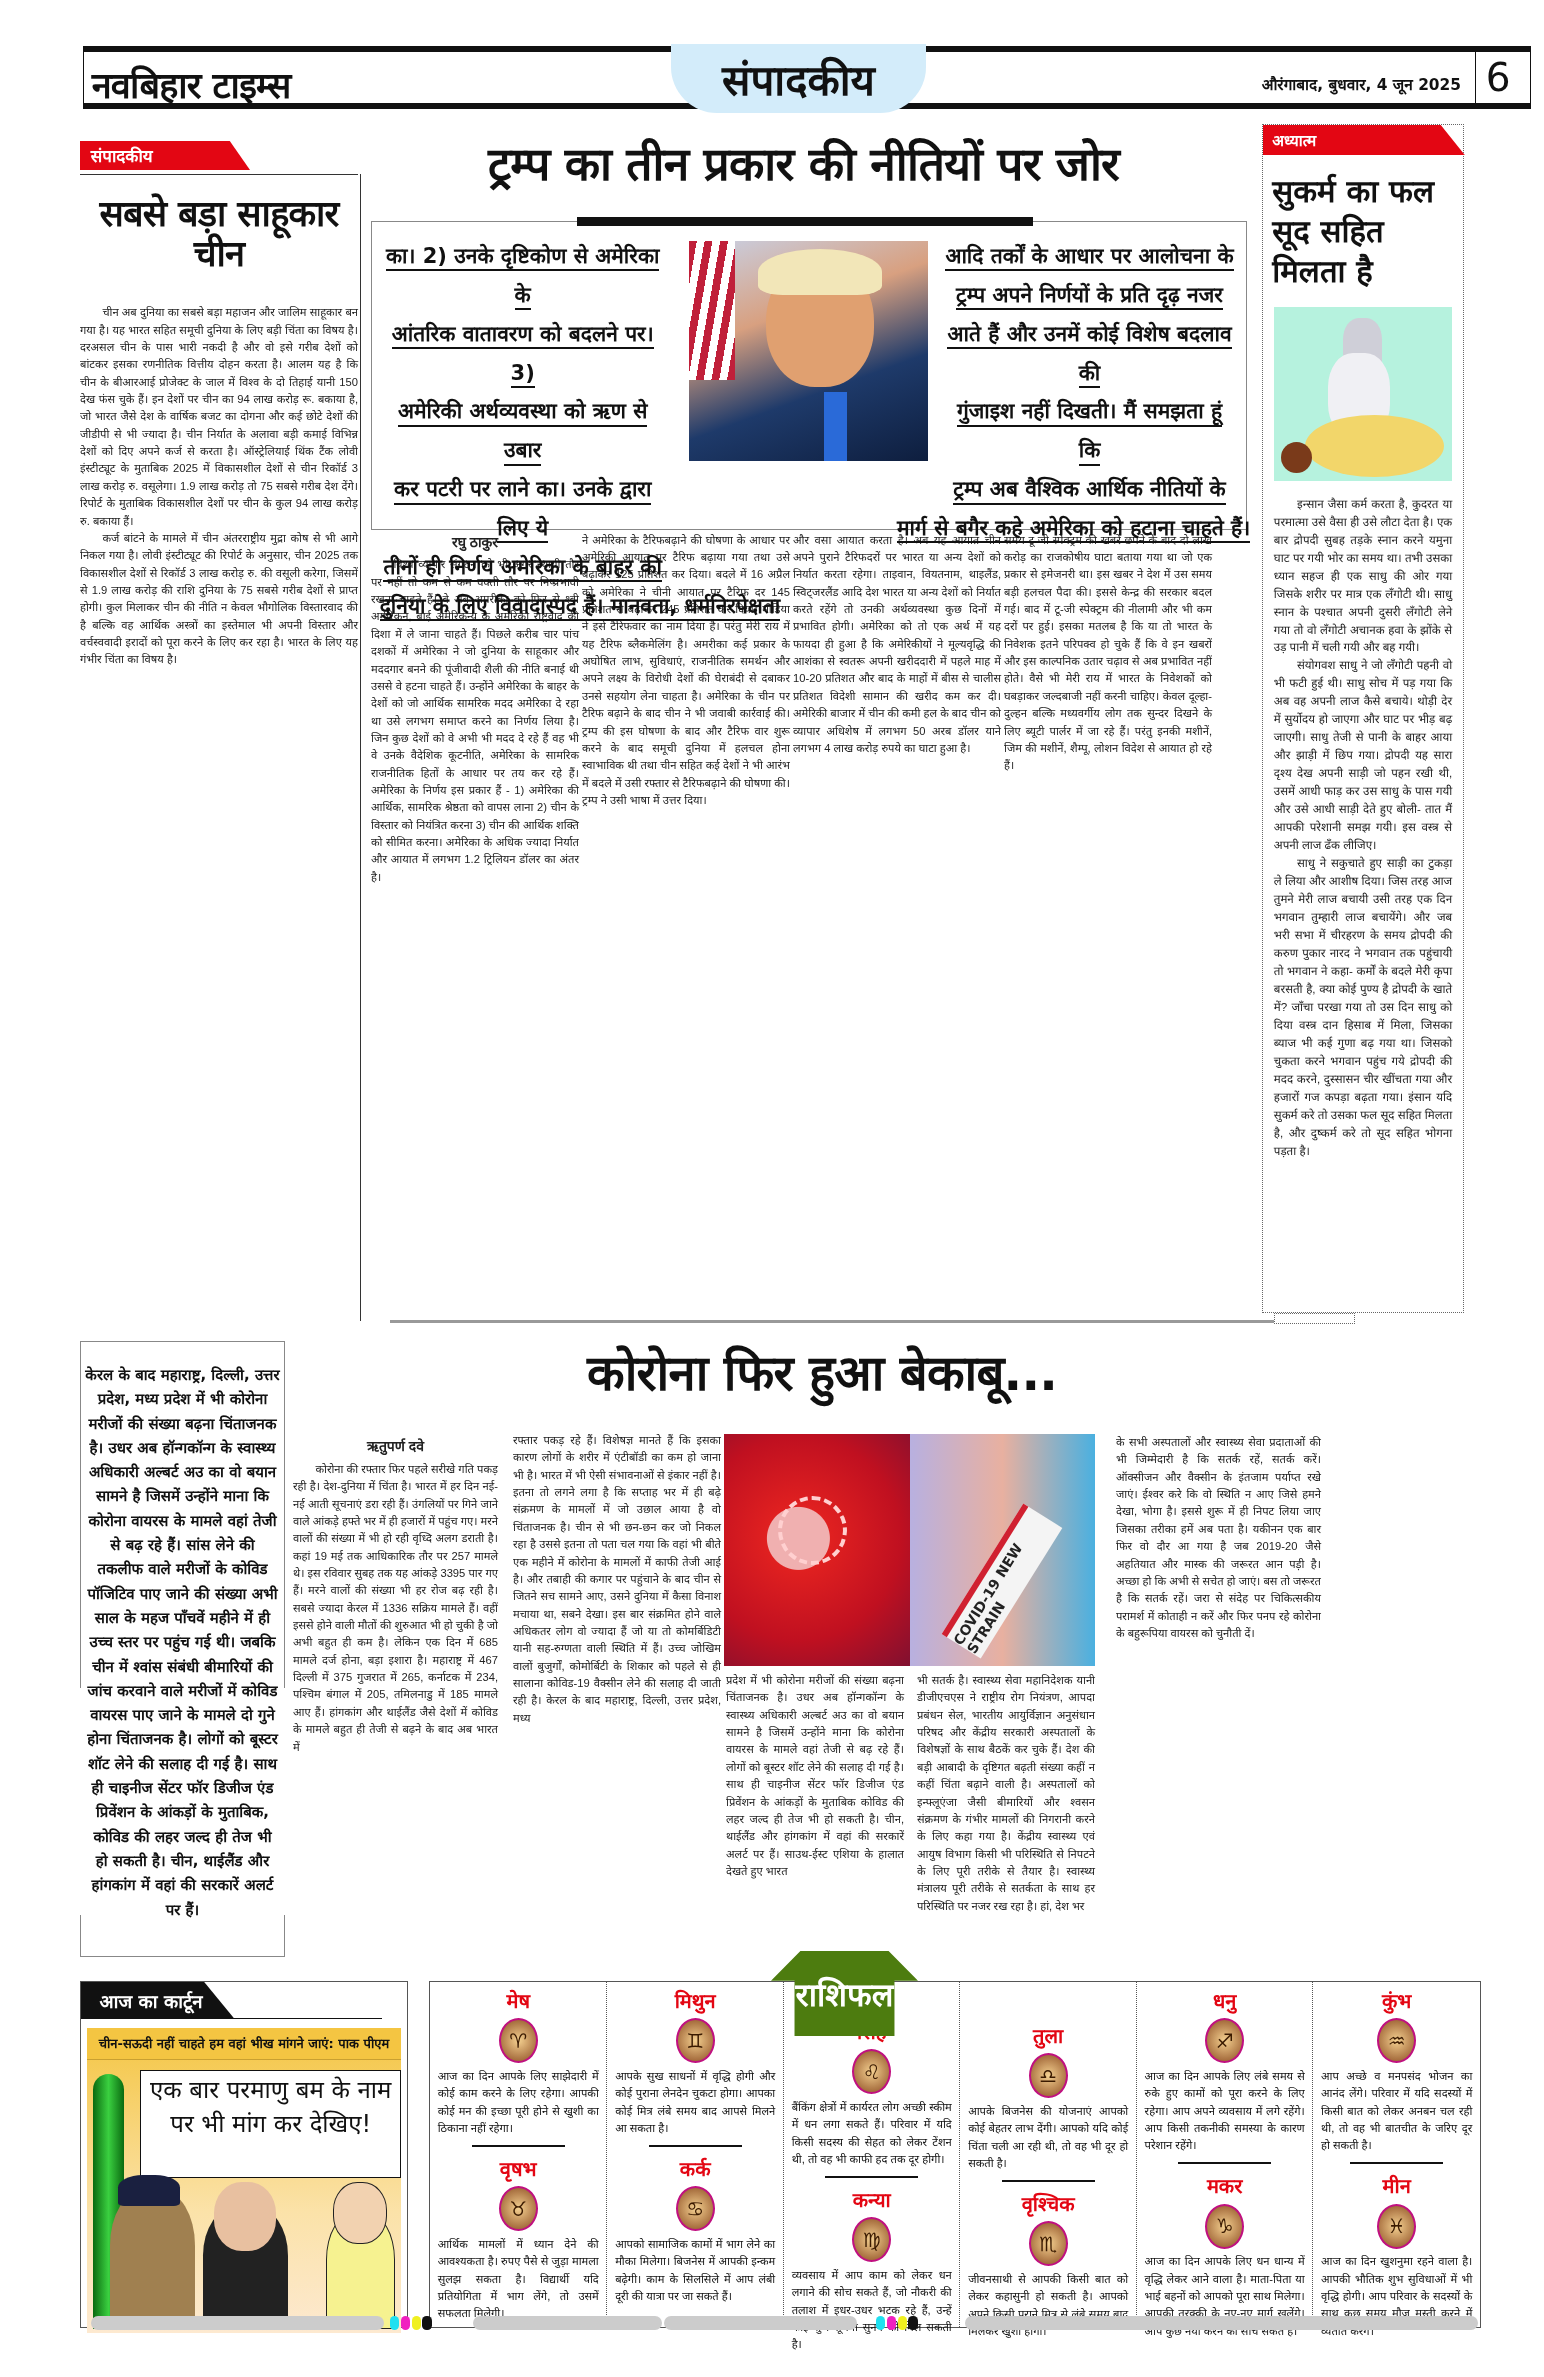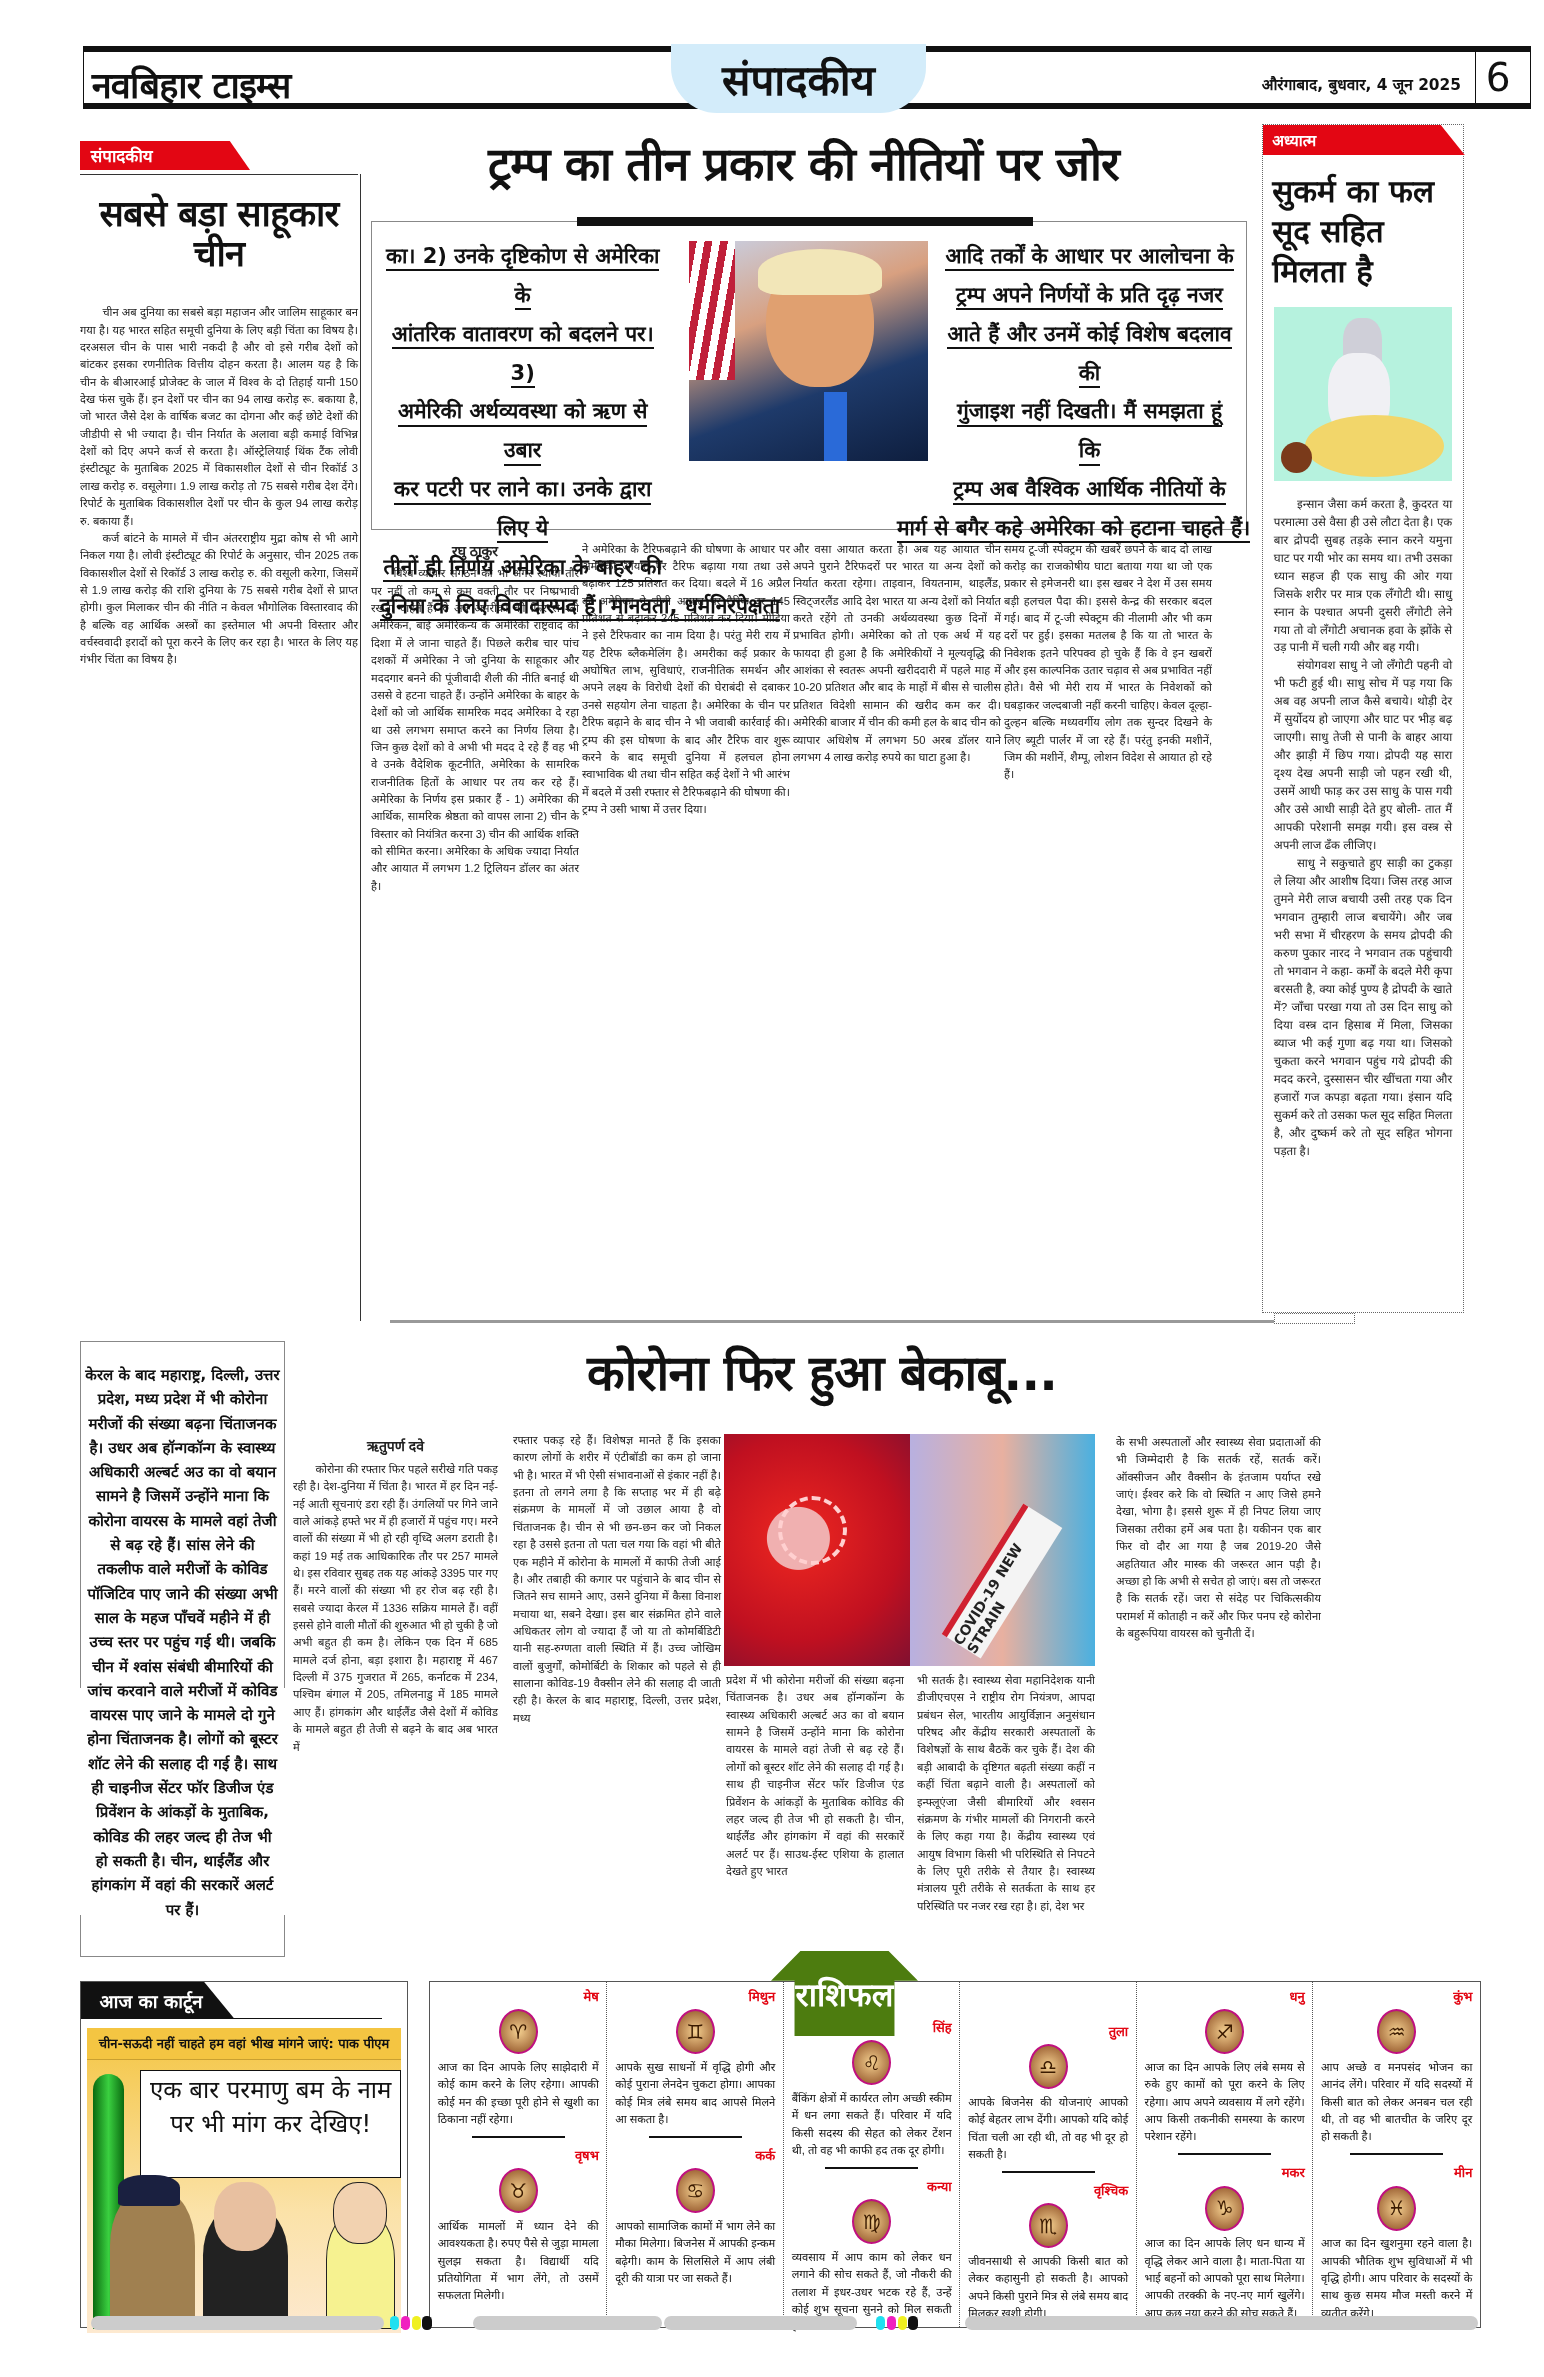--- a/index.html
+++ b/index.html
@@ -15,21 +15,21 @@
 .headline{font-weight:bold;text-align:center;line-height:1.1;letter-spacing:-0.8px}
 .col{font-size:11.2px;line-height:1.55;text-align:justify;font-family:"Liberation Sans",sans-serif;color:#222}
 .col p{text-indent:2em}
 .byline{text-align:center;font-weight:bold;font-size:14px;margin-bottom:3.1px}
 .vrule{border-left:0.8px solid #333}
 .dotbox{border:0.8px dotted #666}
 .pull{font-weight:bold;font-size:21px;line-height:1.85;text-align:center}
 .pull span{border-bottom:2.3px solid #111;padding-bottom:1.5px}
 .img-box{overflow:hidden}
 .rashi-col{border-left:0.8px dotted #555;padding:0 7.7px}
-.rashi-name{color:#e30613;font-weight:bold;font-size:13px;text-align:right;margin:4.6px 0}
+.rashi-name{color:#e30613;font-weight:bold;font-size:20px;text-align:center;margin:4.6px 0}
 .rashi-icon{width:39px;height:45px;border-radius:50%;border:2.3px solid #c01080;margin:0 auto 4.6px;background:radial-gradient(circle,#f4d090,#8a4a20);display:flex;align-items:center;justify-content:center;font-size:20px;color:#3a1a00}
 .rashi-text{font-size:11.2px;line-height:1.55;text-align:justify;font-family:"Liberation Sans",sans-serif}
 .rashi-sep{width:93px;border-top:2.3px solid #111;margin:7.7px auto}
 .regbar{height:14px;background:#ccc;border-radius:7px;position:absolute}
 .regdot{width:9.3px;height:14px;border-radius:4.6px;display:inline-block;margin-right:1.5px}
 </style>
 </head>
 <body>
 
 <div class="abs masthead">
@@ -74,21 +74,21 @@
     </div>
     <div class="abs pull" style="left:571px;top:15.4px;width:293px">
       <div><span>आदि तर्कों के आधार पर आलोचना के</span></div>
       <div><span>ट्रम्प अपने निर्णयों के प्रति दृढ़ नजर</span></div>
       <div><span>आते हैं और उनमें कोई विशेष बदलाव की</span></div>
       <div><span>गुंजाइश नहीं दिखती। मैं समझता हूं कि</span></div>
       <div><span>ट्रम्प अब वैश्विक आर्थिक नीतियों के</span></div>
       <div style="white-space:nowrap;margin-left:-46px"><span>मार्ग से बगैर कहे अमेरिका को हटाना चाहते हैं।</span></div>
     </div>
   </div>
-  <div style="display:flex;gap:3px;margin-top:11px">
+  <div style="display:flex;gap:3px;margin-top:2px">
     <div class="col" style="width:208px">
       <div class="byline">रघु ठाकुर</div>
       <p>विश्व व्यापार संगठन को भी अगर स्थायी तौर पर नहीं तो कम से कम वक्ती तौर पर निष्प्रभावी रखना चाहते हैं। वे अब अमरीका को फिर से श्वी अमेरिकन, बाई अमेरिकन्य के अमेरिकी राष्ट्रवाद की दिशा में ले जाना चाहते हैं। पिछले करीब चार पांच दशकों में अमेरिका ने जो दुनिया के साहूकार और मददगार बनने की पूंजीवादी शैली की नीति बनाई थी उससे वे हटना चाहते हैं। उन्होंने अमेरिका के बाहर के देशों को जो आर्थिक सामरिक मदद अमेरिका दे रहा था उसे लगभग समाप्त करने का निर्णय लिया है। जिन कुछ देशों को वे अभी भी मदद दे रहे हैं वह भी वे उनके वैदेशिक कूटनीति, अमेरिका के सामरिक राजनीतिक हितों के आधार पर तय कर रहे हैं। अमेरिका के निर्णय इस प्रकार हैं - 1) अमेरिका की आर्थिक, सामरिक श्रेष्ठता को वापस लाना 2) चीन के विस्तार को नियंत्रित करना 3) चीन की आर्थिक शक्ति को सीमित करना। अमेरिका के अधिक ज्यादा निर्यात और आयात में लगभग 1.2 ट्रिलियन डॉलर का अंतर है।</p>
     </div>
     <div class="col" style="width:208px">
         <p style="text-indent:0">ने अमेरिका के टैरिफबढ़ाने की घोषणा के आधार पर अमेरिकी आयात पर टैरिफ बढ़ाया गया तथा उसे बढ़ाकर 125 प्रतिशत कर दिया। बदले में 16 अप्रैल को अमेरिका ने चीनी आयात पर टैरिफ दर 145 प्रतिशत से बढ़ाकर 245 प्रतिशत कर दिया। मीडिया ने इसे टैरिफवार का नाम दिया है। परंतु मेरी राय में यह टैरिफ ब्लैकमेलिंग है। अमरीका कई प्रकार के अघोषित लाभ, सुविधाएं, राजनीतिक समर्थन और अपने लक्ष्य के विरोधी देशों की घेराबंदी से दबाकर उनसे सहयोग लेना चाहता है। अमेरिका के चीन पर टैरिफ बढ़ाने के बाद चीन ने भी जवाबी कार्रवाई की। ट्रम्प की इस घोषणा के बाद और टैरिफ वार शुरू करने के बाद समूची दुनिया में हलचल होना स्वाभाविक थी तथा चीन सहित कई देशों ने भी आरंभ में बदले में उसी रफ्तार से टैरिफबढ़ाने की घोषणा की। ट्रम्प ने उसी भाषा में उत्तर दिया।</p>
       </div>
     <div class="col" style="width:208px">
         <p style="text-indent:0">और वसा आयात करता है। अब यह आयात चीन अपने पुराने टैरिफदरों पर भारत या अन्य देशों को निर्यात करता रहेगा। ताइवान, वियतनाम, थाइलैंड, स्विट्जरलैंड आदि देश भारत या अन्य देशों को निर्यात करते रहेंगे तो उनकी अर्थव्यवस्था कुछ दिनों में प्रभावित होगी। अमेरिका को तो एक अर्थ में यह फायदा ही हुआ है कि अमेरिकीयों ने मूल्यवृद्धि की आशंका से स्वतरू अपनी खरीददारी में पहले माह में 10-20 प्रतिशत और बाद के माहों में बीस से चालीस प्रतिशत विदेशी सामान की खरीद कम कर दी। अमेरिकी बाजार में चीन की कमी हल के बाद चीन को व्यापार अधिशेष में लगभग 50 अरब डॉलर याने लगभग 4 लाख करोड़ रुपये का घाटा हुआ है।</p>
       </div>

